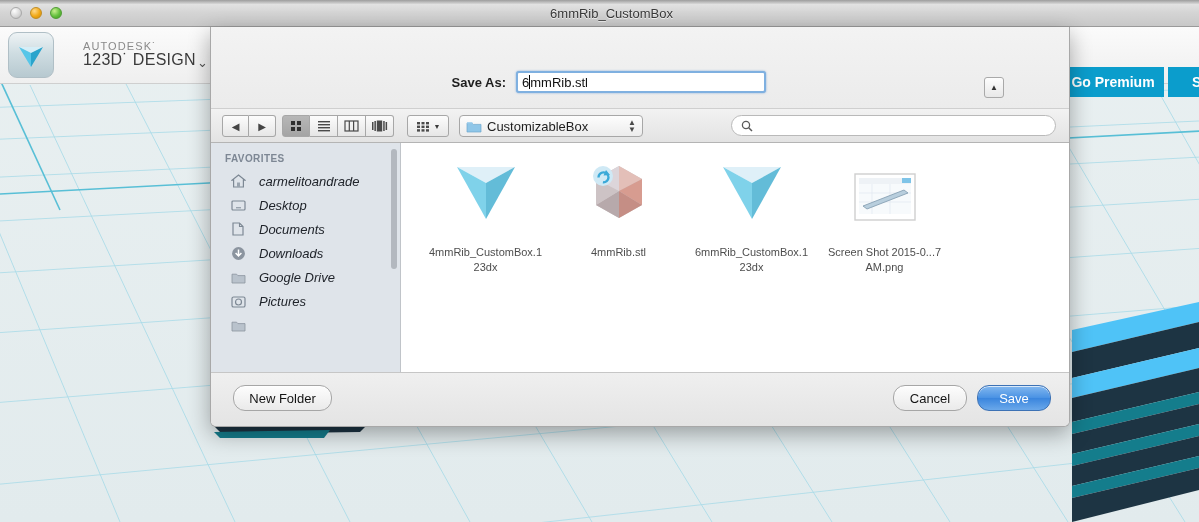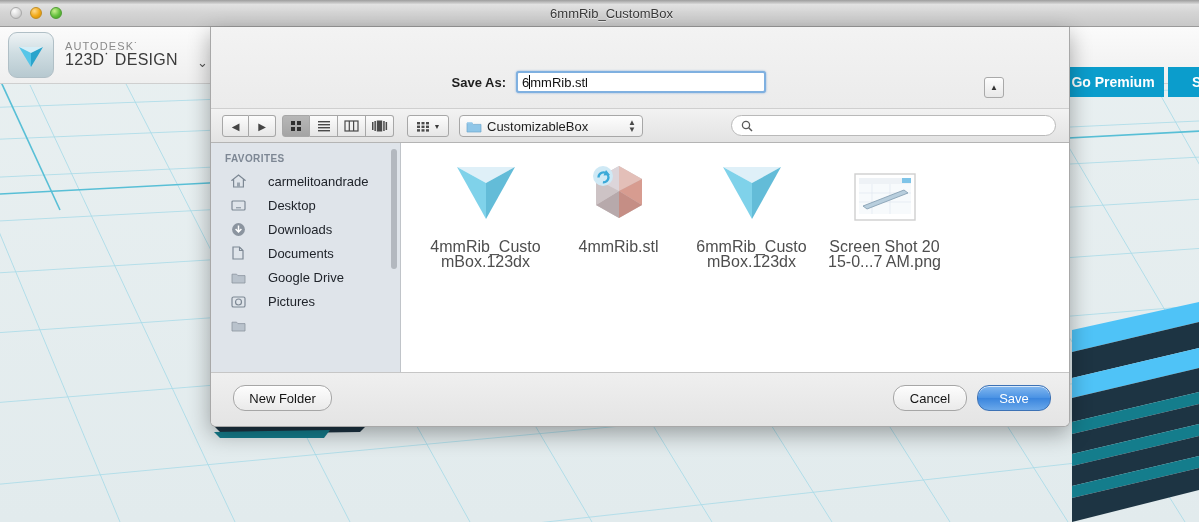--- a/index.html
+++ b/index.html
@@ -53,21 +53,21 @@
     border-bottom:1px solid #cfcfcf;
     z-index:30;
   }
   #brand { position:absolute; left:8px; top:5px; display:flex; align-items:center; gap:11px; }
   #brand-icon {
     width:46px; height:46px; border-radius:9px;
     background:linear-gradient(to bottom,#eef3f5 0%,#cfdde2 45%,#b7c9d0 100%);
     border:1px solid #b0bfc6;
     display:flex; align-items:center; justify-content:center;
   }
-  #brand-text { line-height:1.05; }
+  #brand-text { line-height:1.05;margin-left:18px; }
   #brand-line1 { font-size:11px; letter-spacing:1.1px; color:#8a8a8a; font-weight:400; }
   #brand-line2 { font-size:16px; letter-spacing:.3px; color:#3b3b3b; font-weight:normal; }
   #brand-caret { position:absolute; left:197px; top:28px; color:#555; font-size:13px; }
 
   
   .ghost-icon {
     position:absolute; color:#c9c9c9; font-weight:bold;
     filter:blur(.6px); user-select:none;
   }
 
@@ -174,39 +174,39 @@
     background:#dfe4ea;
     border-right:1px solid #c0c4c9;
     padding-top:10px;
     position:relative; overflow:hidden;
   }
   #sb-header {
     font-size:10px; font-weight:bold; color:#7d8794;
     letter-spacing:.4px; padding-left:14px; margin-bottom:5px;
   }
   .sb-item {
-    display:flex; align-items:center; gap:21px;
+    display:flex; align-items:center; gap:12px;
     height:24px; padding-left:19px;
-    font-size:13px; color:#20242b;
+    font-size:13px; color:#20242b;font-style:italic;
   }
   .sb-icon { width:17px; height:15px; display:flex; align-items:center; justify-content:center; flex:0 0 17px; }
   #sb-scroll {
     position:absolute; right:3px; top:6px; width:6px; height:120px;
     background:#b3b8bf; border-radius:3px;
   }
   #content {
     flex:1; background:#ffffff;
     position:relative; padding:14px 0 0 0;
   }
   #icon-grid { display:flex; padding-left:18px; gap:0; }
   .fileitem { width:133px; display:flex; flex-direction:column; align-items:center; }
   .fileicon { height:66px; display:flex; align-items:flex-end; justify-content:center; }
   .filename {
-    margin-top:16px; width:118px; text-align:center;
-    font-size:16px; color:#4e4e4e; line-height:15px;
+    margin-top:22px; width:118px; text-align:center;
+    font-size:11px; color:#4e4e4e; line-height:15px;
     word-break:break-all;
   }
 
   
   #sheet-footer {
     position:relative; height:54px;
     background:linear-gradient(to bottom,#efefef,#e4e4e4);
     border-top:1px solid #c6c6c6;
   }
   .btn {
@@ -435,36 +435,36 @@
           <svg width="15" height="13" viewBox="0 0 15 13">
               <rect x="1" y="2" width="13" height="9" rx="1" fill="none" stroke="#7d8894" stroke-width="1.2"></rect>
               <rect x="5" y="8" width="5" height="1.4" fill="#9aa4af"></rect>
             </svg>
         </span>
         <span>Desktop</span>
       </div>
 
       <div class="sb-item">
         <span class="sb-icon">
+          <svg width="15" height="14" viewBox="0 0 15 14">
+              <path d="M2 1 L8.5 1 L12 4.5 L12 13 L2 13 Z" fill="none" stroke="#7d8894" stroke-width="1.2"></path>
+              <path d="M8.5 1 L8.5 4.5 L12 4.5" fill="none" stroke="#7d8894" stroke-width="1.1"></path>
+            </svg>
+        </span>
+        <span>Documents</span>
+      </div>
+
+      <div class="sb-item">
+        <span class="sb-icon">
           <svg width="15" height="15" viewBox="0 0 15 15">
               <circle cx="7.5" cy="7.5" r="6.4" fill="#8b949f"></circle>
               <path d="M7.5 3.6 L7.5 9.4 M4.6 7 L7.5 10 L10.4 7" fill="none" stroke="#fff" stroke-width="1.5"></path>
             </svg>
         </span>
         <span>Downloads</span>
-      </div>
-
-      <div class="sb-item">
-        <span class="sb-icon">
-          <svg width="15" height="14" viewBox="0 0 15 14">
-              <path d="M2 1 L8.5 1 L12 4.5 L12 13 L2 13 Z" fill="none" stroke="#7d8894" stroke-width="1.2"></path>
-              <path d="M8.5 1 L8.5 4.5 L12 4.5" fill="none" stroke="#7d8894" stroke-width="1.1"></path>
-            </svg>
-        </span>
-        <span>Documents</span>
       </div>
 
 
       <div class="sb-item">
         <span class="sb-icon">
           <svg width="15" height="13" viewBox="0 0 15 13">
               <path d="M1 3.2 L5.6 3.2 L6.9 4.6 L14 4.6 L14 12 L1 12 Z" fill="#b9c2cc" stroke="#8b949f" stroke-width=".8"></path>
             </svg>
         </span>
         <span>Google Drive</span>

